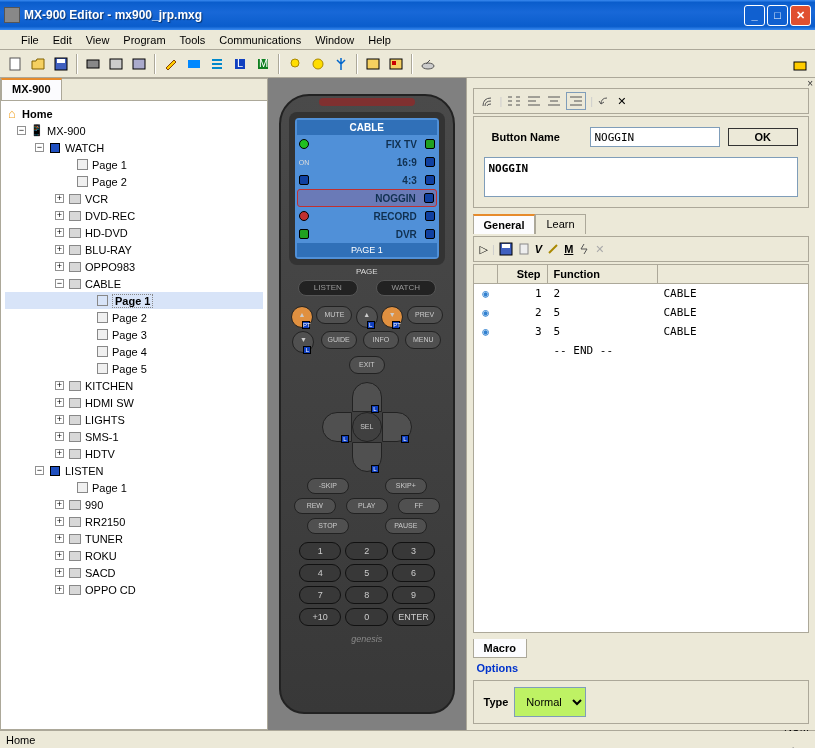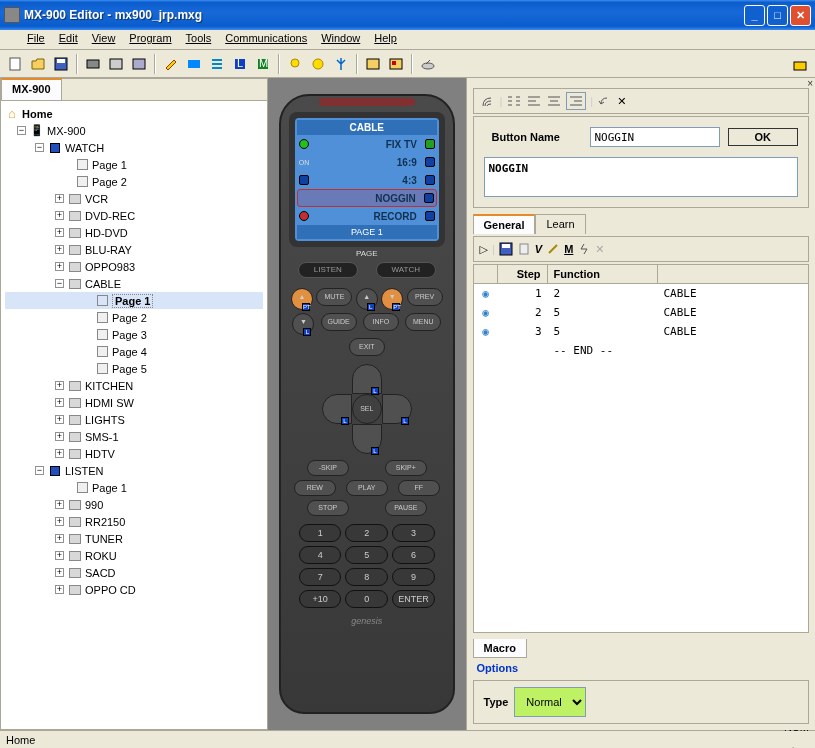--- a/index.html
+++ b/index.html
@@ -6,21 +6,21 @@
 body { background: #ece9d8; width: 815px; height: 748px; overflow: hidden; }
 
 .titlebar { height: 30px; background: linear-gradient(to bottom, #3a8af0 0%, #0a5dcc 8%, #1868d8 40%, #0a5dcc 88%, #3a8af0 100%); display: flex; align-items: center; padding: 0 4px; color: white; }
 .titlebar-icon { width: 16px; height: 16px; background: #888; margin-right: 4px; border: 1px solid #555; }
 .titlebar-text { flex: 1; font-weight: bold; font-size: 12px; text-shadow: 1px 1px 0 #084; }
 .titlebar-text { text-shadow: 1px 1px 1px rgba(0,0,0,0.5); }
 .winbtn { width: 21px; height: 21px; margin-left: 2px; border-radius: 3px; border: 1px solid #fff; display: flex; align-items: center; justify-content: center; font-weight: bold; color: white; }
 .winbtn.min, .winbtn.max { background: #1060d0; }
 .winbtn.close { background: #e05030; }
 
-.menubar { height: 20px; background: #ece9d8; display: flex; align-items: flex-start; padding: 0 20px; border-bottom: 1px solid #aca899; text-decoration: underline; }
+.menubar { height: 20px; background: #ece9d8; display: flex; align-items: center; padding: 0 14px; border-bottom: 1px solid #aca899; }
 .menubar span { padding: 2px 7px; cursor: default; }
 
 .toolbar { height: 28px; background: #ece9d8; display: flex; align-items: center; padding: 2px 4px; border-bottom: 1px solid #aca899; gap: 1px; }
 .tbtn { width: 22px; height: 22px; display: flex; align-items: center; justify-content: center; cursor: pointer; }
 .tsep { width: 2px; height: 20px; border-left: 1px solid #aca899; border-right: 1px solid #fff; margin: 0 3px; }
 
 .main { display: flex; height: 652px; }
 
 .left-panel { width: 272px; background: #fff; border: 1px solid #aca899; display: flex; flex-direction: column; }
 .tab-header { height: 22px; display: flex; border-bottom: 1px solid #aca899; background: #ece9d8; }
@@ -460,20 +460,25 @@
             <div class="lcd-row hl">
                 <span style="width:10px"></span>
                 <span class="lcd-row-text">NOGGIN</span>
                 <span class="side-btn l"></span>
               </div>
             <div class="lcd-row">
                 <span class="side-btn off" style="border-radius:50%"></span>
                 <span class="lcd-row-text">RECORD</span>
                 <span class="side-btn l"></span>
               </div>
+            <div class="lcd-row">
+                <span class="side-btn"></span>
+                <span class="lcd-row-text">DVR</span>
+                <span class="side-btn l"></span>
+              </div>
           </div>
           <div class="lcd-page">PAGE 1</div>
         </div>
       </div>
       <div class="remote-label-page">PAGE</div>
       <div class="wide-btns">
         <div class="wide-btn">LISTEN</div>
         <div class="wide-btn">WATCH</div>
       </div>
       <div class="btn-grid">

